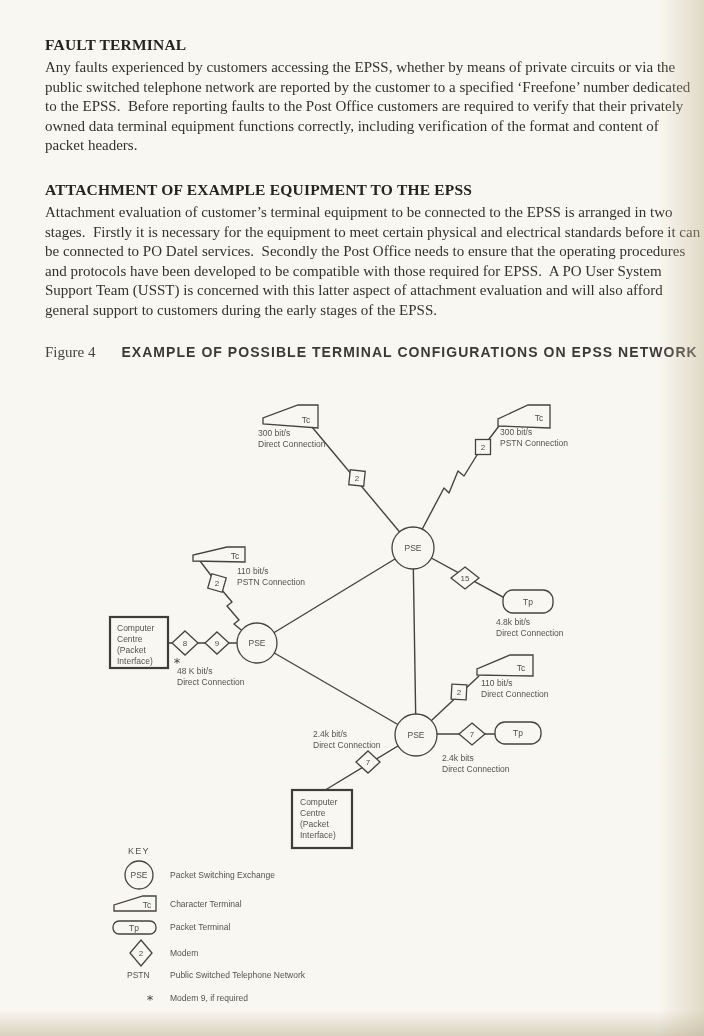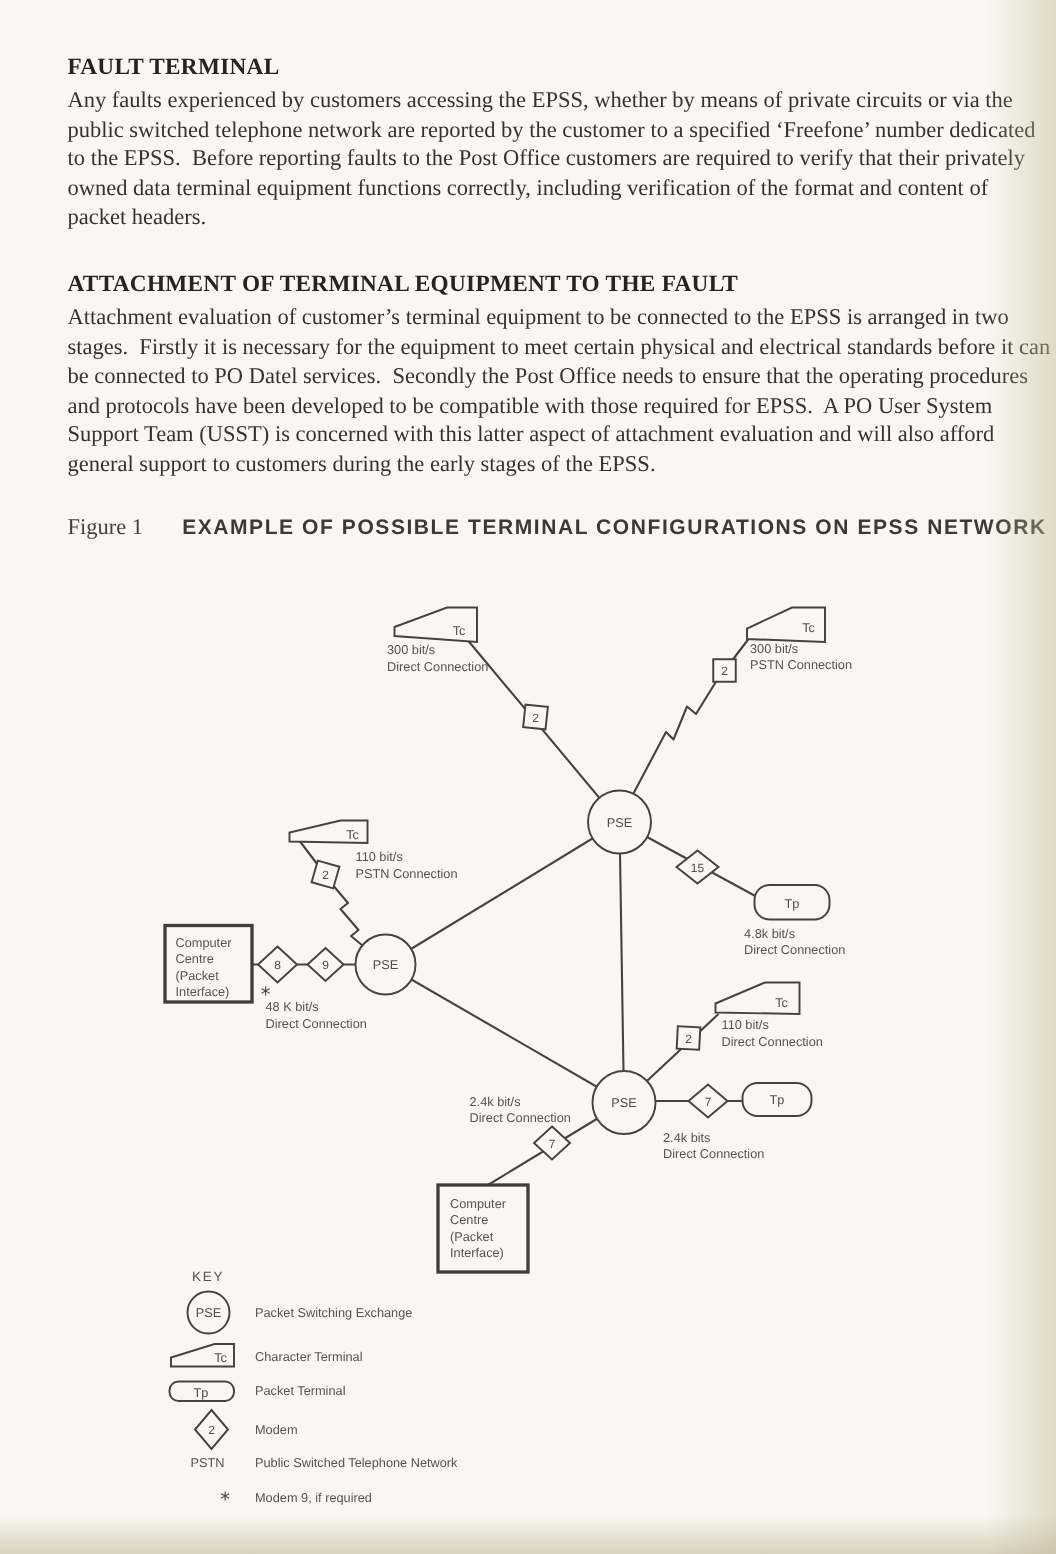--- a/index.html
+++ b/index.html
@@ -45,25 +45,25 @@
     background:linear-gradient(to bottom, rgba(200,188,158,0), rgba(190,178,148,.55));pointer-events:none;}
 </style>
 </head>
 <body>
 
 <div class="page">
 
   <h2 class="sect" id="h-fault">FAULT TERMINAL</h2>
   <p class="body" id="p-fault">Any faults experienced by customers accessing the EPSS, whether by means of private circuits or via the public switched telephone network are reported by the customer to a specified ‘Freefone’ number dedicated to the EPSS.  Before reporting faults to the Post Office customers are required to verify that their privately owned data terminal equipment functions correctly, including verification of the format and content of packet headers.</p>
 
-  <h2 class="sect" id="h-attach">ATTACHMENT OF TERMINAL EQUIPMENT TO THE FAULT</h2>
+  <h2 class="sect" id="h-attach">ATTACHMENT OF EXAMPLE EQUIPMENT TO THE EPSS</h2>
   <p class="body" id="p-attach">Attachment evaluation of customer’s terminal equipment to be connected to the EPSS is arranged in two stages.  Firstly it is necessary for the equipment to meet certain physical and electrical standards before it can be connected to PO Datel services.  Secondly the Post Office needs to ensure that the operating procedures and protocols have been developed to be compatible with those required for EPSS.  A PO User System Support Team (USST) is concerned with this latter aspect of attachment evaluation and will also afford general support to customers during the early stages of the EPSS.</p>
 
   <div class="figcap">
-    <span class="flabel">Figure 1</span><span class="ftitle">EXAMPLE OF POSSIBLE TERMINAL CONFIGURATIONS ON EPSS NETWORK</span>
+    <span class="flabel">Figure 4</span><span class="ftitle">EXAMPLE OF POSSIBLE TERMINAL CONFIGURATIONS ON EPSS NETWORK</span>
   </div>
 
   <svg id="diagram" width="704" height="656" viewBox="0 0 704 656" xmlns="http://www.w3.org/2000/svg">
 
     <g>
       <line class="wire" x1="312" y1="47" x2="413" y2="168"></line>
       <polyline class="wire" points="499,46 483,67 477,75 464,96 458,91 449,113 444,108 417,159"></polyline>
       <line class="wire" x1="413" y1="168" x2="257" y2="263"></line>
       <line class="wire" x1="413" y1="168" x2="416" y2="355"></line>
       <line class="wire" x1="413" y1="168" x2="512" y2="222"></line>

